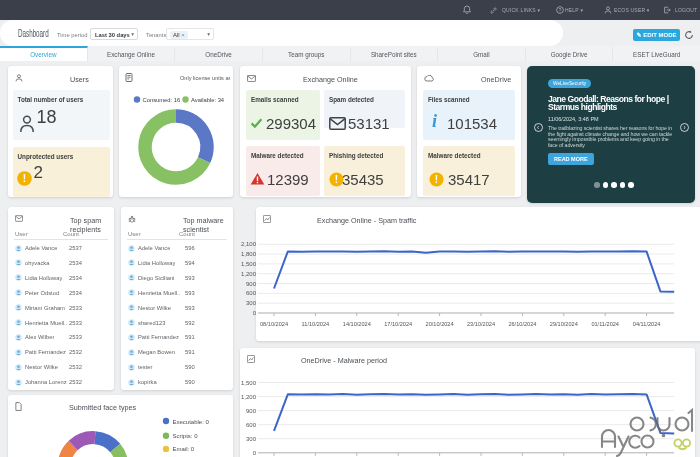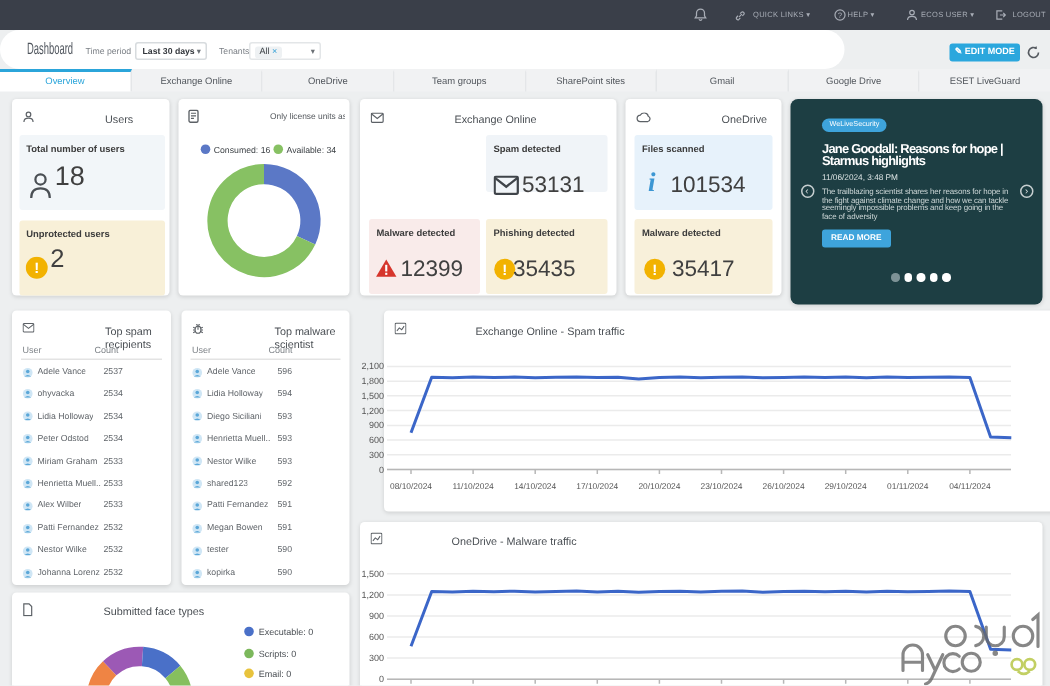--- a/index.html
+++ b/index.html
@@ -126,20 +126,27 @@
       <path d="M 85.05 94.20 A 31 31 0 1 1 57.00 50.00" fill="none" stroke="#87c163" stroke-width="13.5"></path>
     </svg>
   </div>
 
   <div class="card" style="left:240px;top:66px;width:171px;height:131px">
     <svg class="abs" style="left:7px;top:9px" width="9" height="7" viewBox="0 0 10 8">
         <rect x="0.5" y="0.5" width="9" height="7" rx="0.8" fill="none" stroke="#5c6166" stroke-width="0.9"></rect>
         <path d="M0.5 1 L5 4.5 9.5 1" fill="none" stroke="#5c6166" stroke-width="0.9"></path>
       </svg>
     <div class="chead" style="left:19px;top:9px;font-weight:normal">Exchange Online</div>
+    <div class="tile" style="left:6px;top:24px;width:74px;height:50px;background:#ecf5e5">
+      <div class="tlabel">Emails scanned</div>
+      <svg class="abs" style="left:3.5px;top:27px" width="13" height="12" viewBox="0 0 16 14">
+          <path d="M2 7.5 L6 11.5 14 2.5" fill="none" stroke="#56b246" stroke-width="2.8"></path>
+        </svg>
+      <div class="tval" style="left:20px;top:25px">299304</div>
+    </div>
     <div class="tile" style="left:84px;top:24px;width:81px;height:38px;background:#f0f4f8">
       <div class="tlabel">Spam detected</div>
       <svg class="abs" style="left:5px;top:27px" width="17" height="13" viewBox="0 0 17 13">
           <rect x="0.8" y="0.8" width="15.4" height="11.4" rx="1" fill="none" stroke="#3f444a" stroke-width="1.5"></rect>
           <path d="M1 1.6 L8.5 7.5 16 1.6" fill="none" stroke="#3f444a" stroke-width="1.5"></path>
         </svg>
       <div class="tval" style="left:24px;top:25px">53131</div>
     </div>
     <div class="tile" style="left:6px;top:80px;width:74px;height:50px;background:#f9ebea">
       <div class="tlabel">Malware detected</div>
@@ -502,21 +509,21 @@
       <circle cx="158" cy="53.9" r="3.2" fill="#e8c33d"></circle>
         <text x="164.5" y="56.4" font-size="6" fill="#4a4f54">Email: 0</text>
     </svg>
   </div>
 
   <div class="card" style="left:240px;top:348px;width:455px;height:115px">
     <svg class="abs" style="left:7px;top:7px" width="8" height="8" viewBox="0 0 10 10">
         <rect x="0.5" y="0.5" width="9" height="9" rx="1" fill="none" stroke="#5c6166" stroke-width="0.9"></rect>
         <path d="M2 7 L4 4.5 6 6 8 3" fill="none" stroke="#5c6166" stroke-width="0.9"></path>
       </svg>
-    <div class="chead" style="left:17px;top:8px;font-weight:normal">OneDrive - Malware traffic</div>
+    <div class="chead" style="left:17px;top:8px;font-weight:normal">OneDrive - Malware period</div>
   </div>
   <svg class="abs" style="left:0;top:0" width="700" height="457" viewBox="0 0 700 457" pointer-events="none">
     <line x1="258" y1="382.5" x2="674" y2="382.5" stroke="#ebebeb" stroke-width="1"></line>
       <line x1="258" y1="396.6" x2="674" y2="396.6" stroke="#ebebeb" stroke-width="1"></line>
       <line x1="258" y1="410.6" x2="674" y2="410.6" stroke="#ebebeb" stroke-width="1"></line>
       <line x1="258" y1="424.7" x2="674" y2="424.7" stroke="#ebebeb" stroke-width="1"></line>
       <line x1="258" y1="438.7" x2="674" y2="438.7" stroke="#ebebeb" stroke-width="1"></line>
       <line x1="258" y1="452.8" x2="674" y2="452.8" stroke="#ebebeb" stroke-width="1"></line>
     <text x="256" y="384.5" text-anchor="end" font-size="6" fill="#555">1,500</text>
       <text x="256" y="398.6" text-anchor="end" font-size="6" fill="#555">1,200</text>

